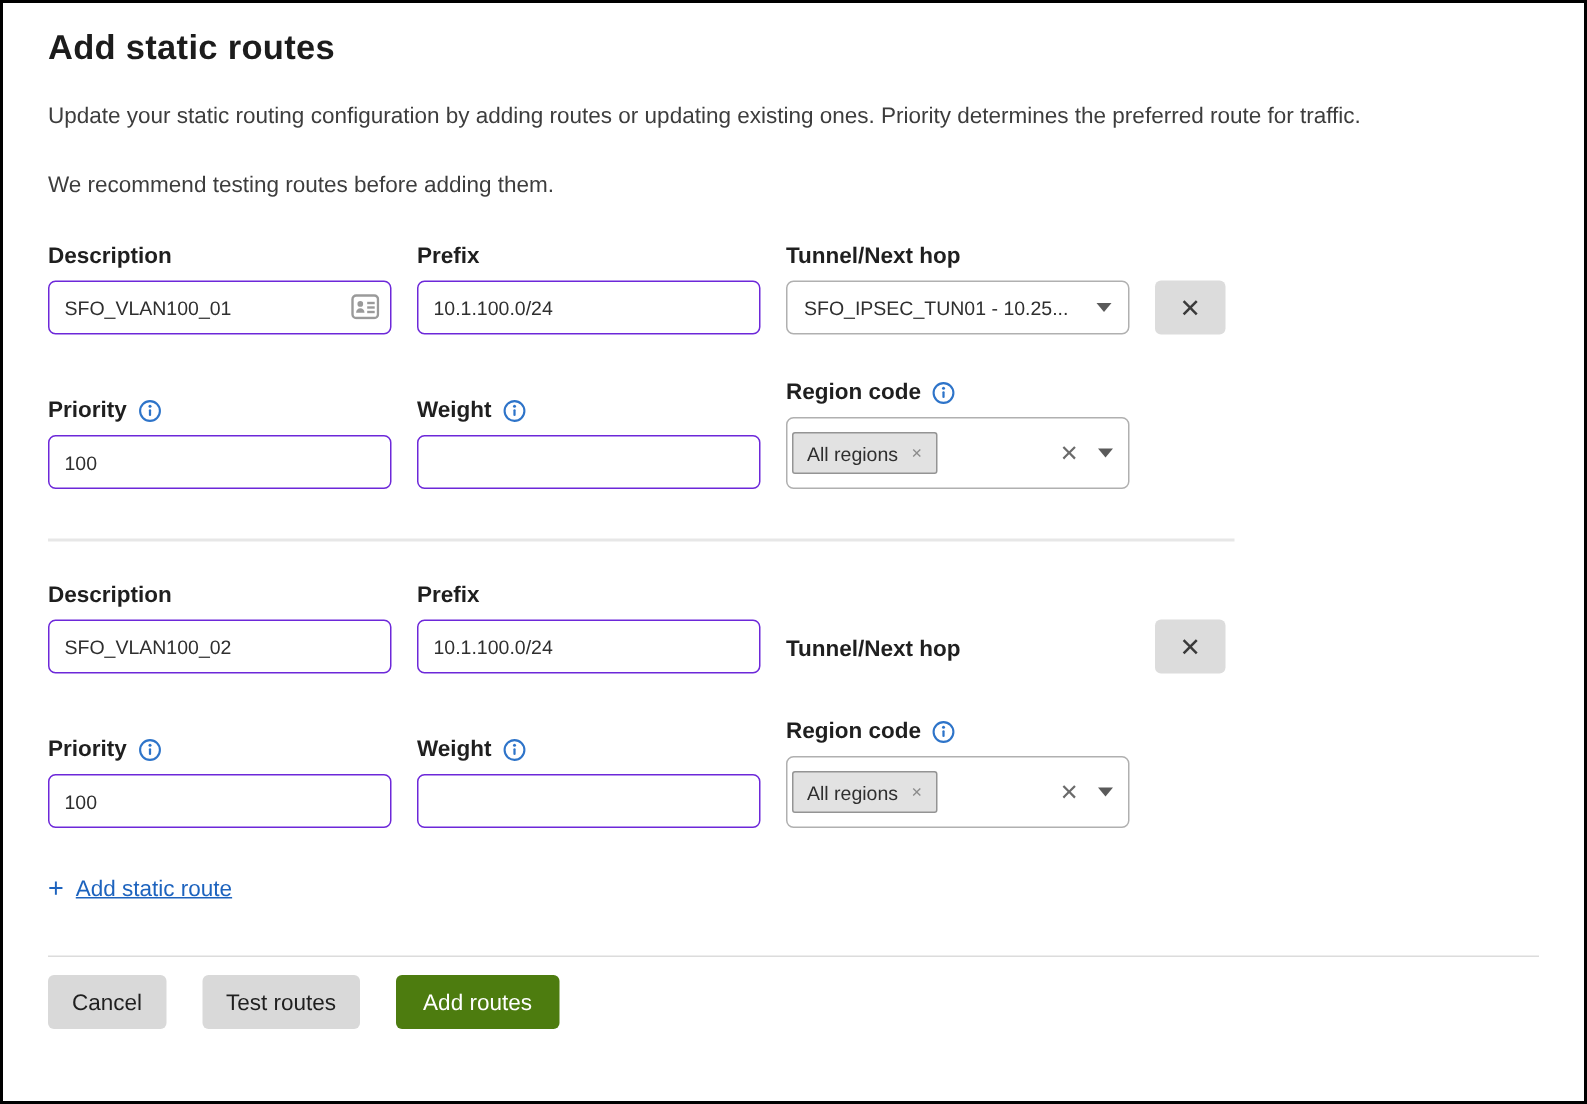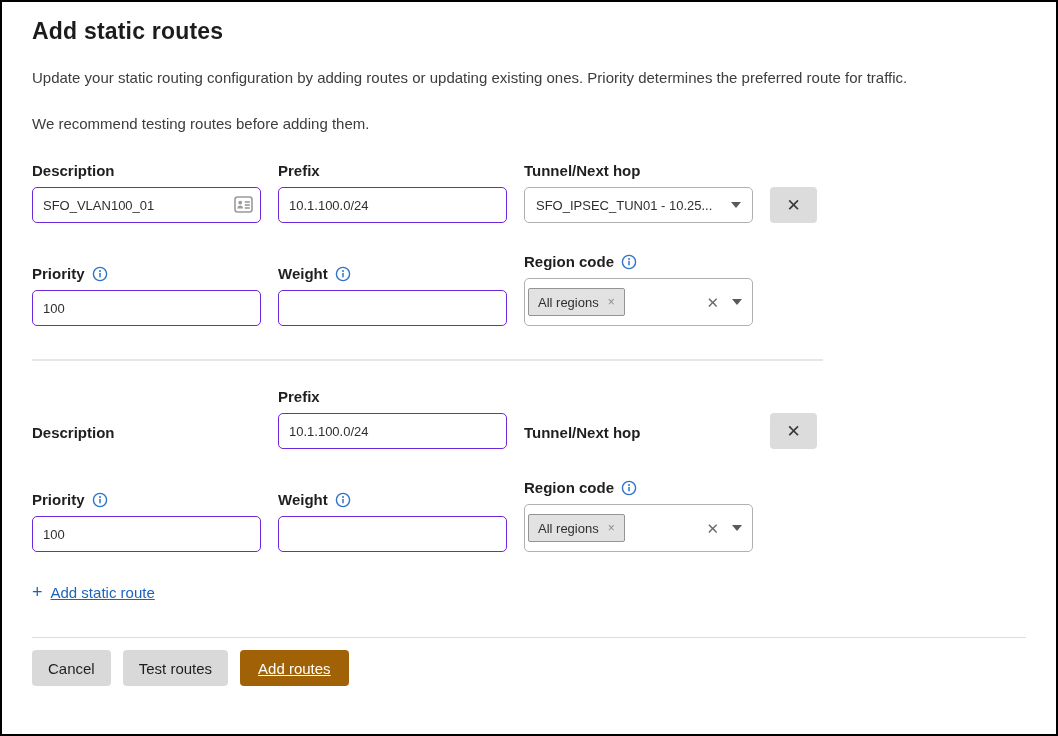--- a/index.html
+++ b/index.html
@@ -100,29 +100,29 @@
     margin-top: 31px; display: flex; align-items: center; gap: 8px;
     font-size: 15px;
   }
   .plus-glyph { color: #1d63be; font-size: 18px; font-weight: 400; line-height: 1; }
   .add-link { color: #1d63be; text-decoration: underline; cursor: pointer; }
 
   .footer-divider {
     border: none; border-top: 1px solid #dcdcdc;
     width: 100%; margin: 36px 0 0 0;
   }
-  .footer { display: flex; gap: 12px; margin-top: 12px; }
+  .footer { display: flex; gap: 24px; margin-top: 12px; }
   .btn {
     height: 36px; border: none; border-radius: 4px;
     font-size: 15px; cursor: pointer;
     font-family: "Liberation Sans", "DejaVu Sans", sans-serif;
     padding: 0 16px;
   }
   .btn.gray { background: #d9d9d9; color: #1f1f1f; }
-  .btn.primary { background: #a16207; color: #fff; padding: 0 18px; text-decoration: underline; }
+  .btn.primary { background: #4d7c0f; color: #fff; padding: 0 18px; }
 </style>
 </head>
 <body>
 
 <div class="dialog">
   <div class="content">
     <h1 class="page-title">Add static routes</h1>
     <p class="intro">Update your static routing configuration by adding routes or updating existing ones. Priority determines the preferred route for traffic.</p>
     <p class="intro second">We recommend testing routes before adding them.</p>
 
@@ -223,20 +223,23 @@
     </section>
 
     <hr class="block-divider">
 
     <section class="route-block second">
       <div class="fields-row">
         <div class="field">
           <div class="label-row">
             <span class="label">Description</span>
           </div>
+          <div class="input-wrap">
+            <input class="text-input" value="SFO_VLAN100_02" style="">
+          </div>
         </div>
         <div class="field">
           <div class="label-row">
             <span class="label">Prefix</span>
           </div>
           <div class="input-wrap">
             <input class="text-input" value="10.1.100.0/24" style="">
           </div>
         </div>
         <div class="field">

